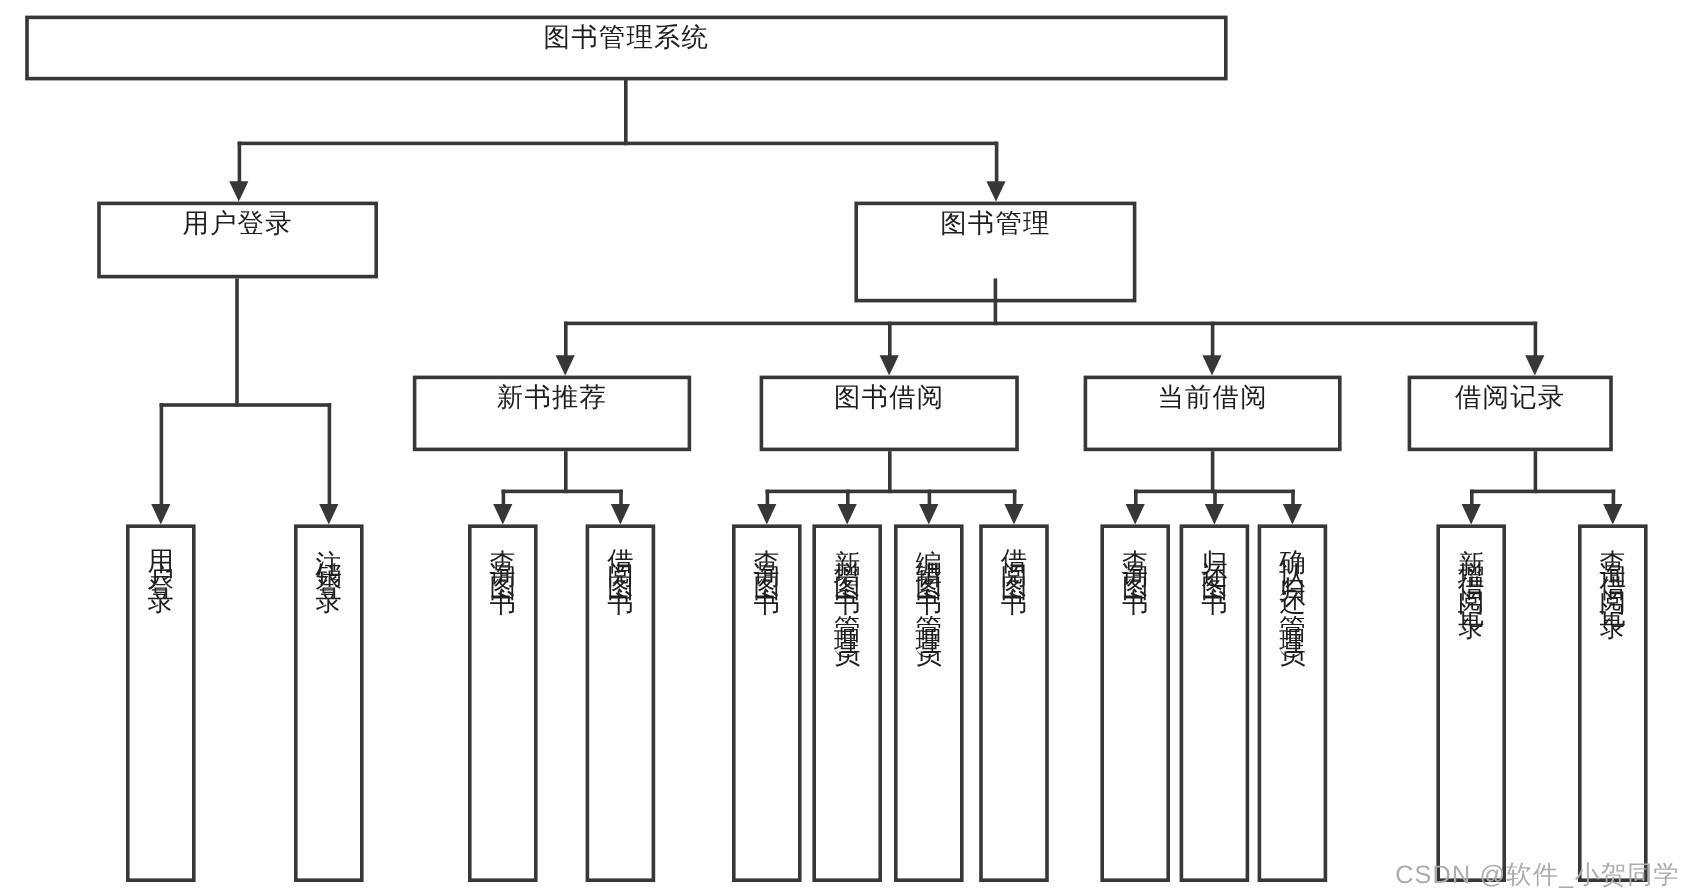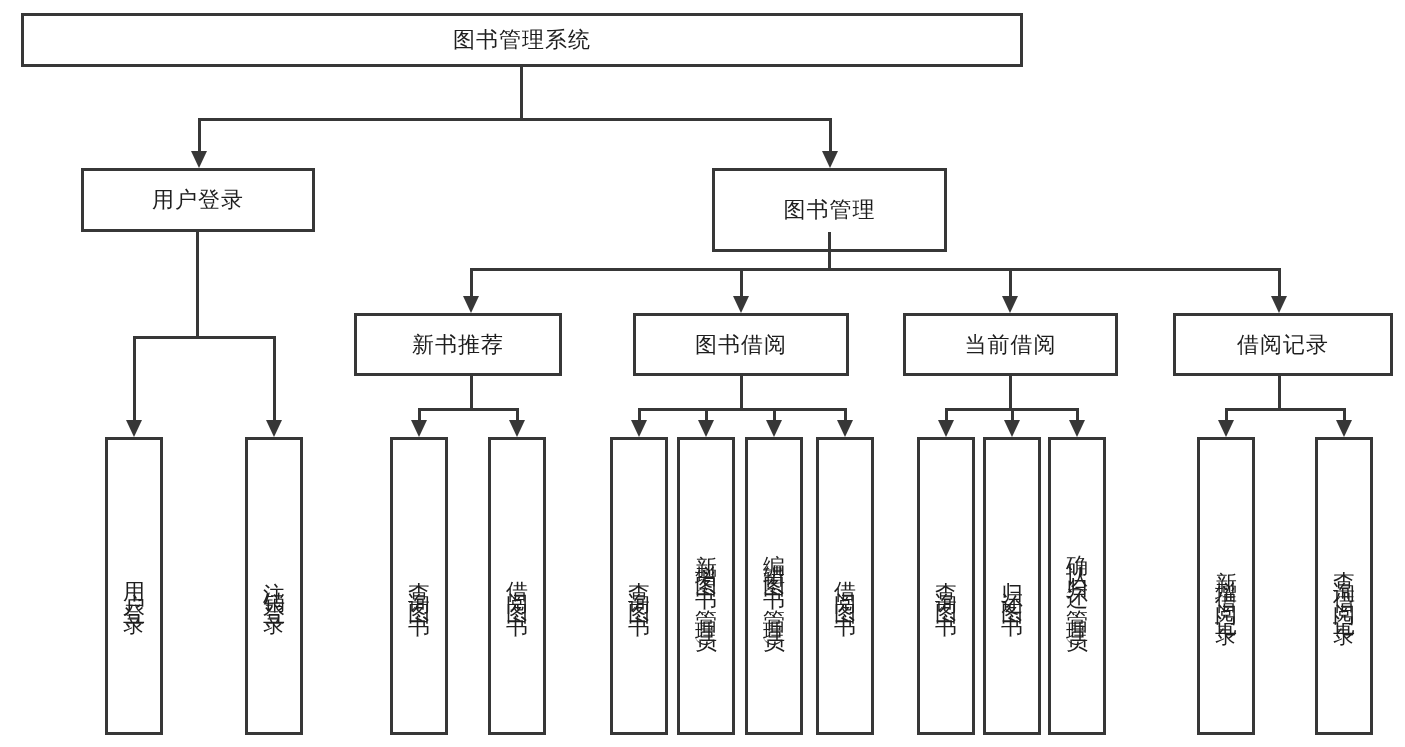--- a/index.html
+++ b/index.html
@@ -3,21 +3,21 @@
 <meta charset="utf-8">
 <style>
   html,body { margin:0; padding:0; background:#ffffff; }
   .stage {
     position:relative; width:1405px; height:747px; background:#ffffff;
     font-family:"Liberation Sans", sans-serif; overflow:hidden;
   }
   .box {
     position:absolute; box-sizing:border-box;
     border:3px solid #373737; background:#ffffff;
-    display:flex; align-items:center; justify-content:center;
+    display:flex; align-items:flex-start; justify-content:center;
     color:#1e1e1e; font-size:22px; letter-spacing:1px;
   }
   .vbox span {
     writing-mode:vertical-rl; text-orientation:mixed;
     letter-spacing:0.5em; line-height:1; display:block;
   }
   .line { position:absolute; background:#373737; }
   .arrow {
     position:absolute; width:0; height:0;
     border-left:8px solid transparent; border-right:8px solid transparent;
@@ -37,30 +37,30 @@
     <span>图书管理系统</span>
   </div>
 
   <div class="box" style="left:81px; top:168px; width:234px; height:64px;">
     <span>用户登录</span>
   </div>
   <div class="box" style="left:712px; top:168px; width:235px; height:84px;">
     <span>图书管理</span>
   </div>
 
-  <div class="box" style="left:354px; top:313px; width:208px; height:63px;">
+  <div class="box" style="left:344px; top:313px; width:232px; height:63px;">
     <span>新书推荐</span>
   </div>
   <div class="box" style="left:903px; top:313px; width:215px; height:63px;">
     <span>当前借阅</span>
   </div>
   <div class="box" style="left:633px; top:313px; width:216px; height:63px;">
     <span>图书借阅</span>
   </div>
-  <div class="box" style="left:1173px; top:313px; width:220px; height:63px;">
+  <div class="box" style="left:1173px; top:313px; width:171px; height:63px;">
     <span>借阅记录</span>
   </div>
 
   <div class="box vbox" style="left:105px; top:437px; width:58px; height:298px;">
     <span>用户登录</span>
   </div>
   <div class="box vbox" style="left:245px; top:437px; width:58px; height:298px;">
     <span>注销登录</span>
   </div>
 
@@ -153,14 +153,15 @@
   <div class="line" style="left:1076px; top:408px; width:3px; height:14px;"></div>
   <div class="arrow" style="left:1069px; top:420px;"></div>
 
   <div class="line" style="left:1278px; top:376px; width:3px; height:35px;"></div>
   <div class="line" style="left:1225px; top:408px; width:121px; height:3px;"></div>
   <div class="line" style="left:1225px; top:408px; width:3px; height:14px;"></div>
   <div class="arrow" style="left:1218px; top:420px;"></div>
   <div class="line" style="left:1343px; top:408px; width:3px; height:14px;"></div>
   <div class="arrow" style="left:1336px; top:420px;"></div>
 
+  <div class="watermark">CSDN @软件_小贺同学</div>
 
 </div>
 
 </body></html>

